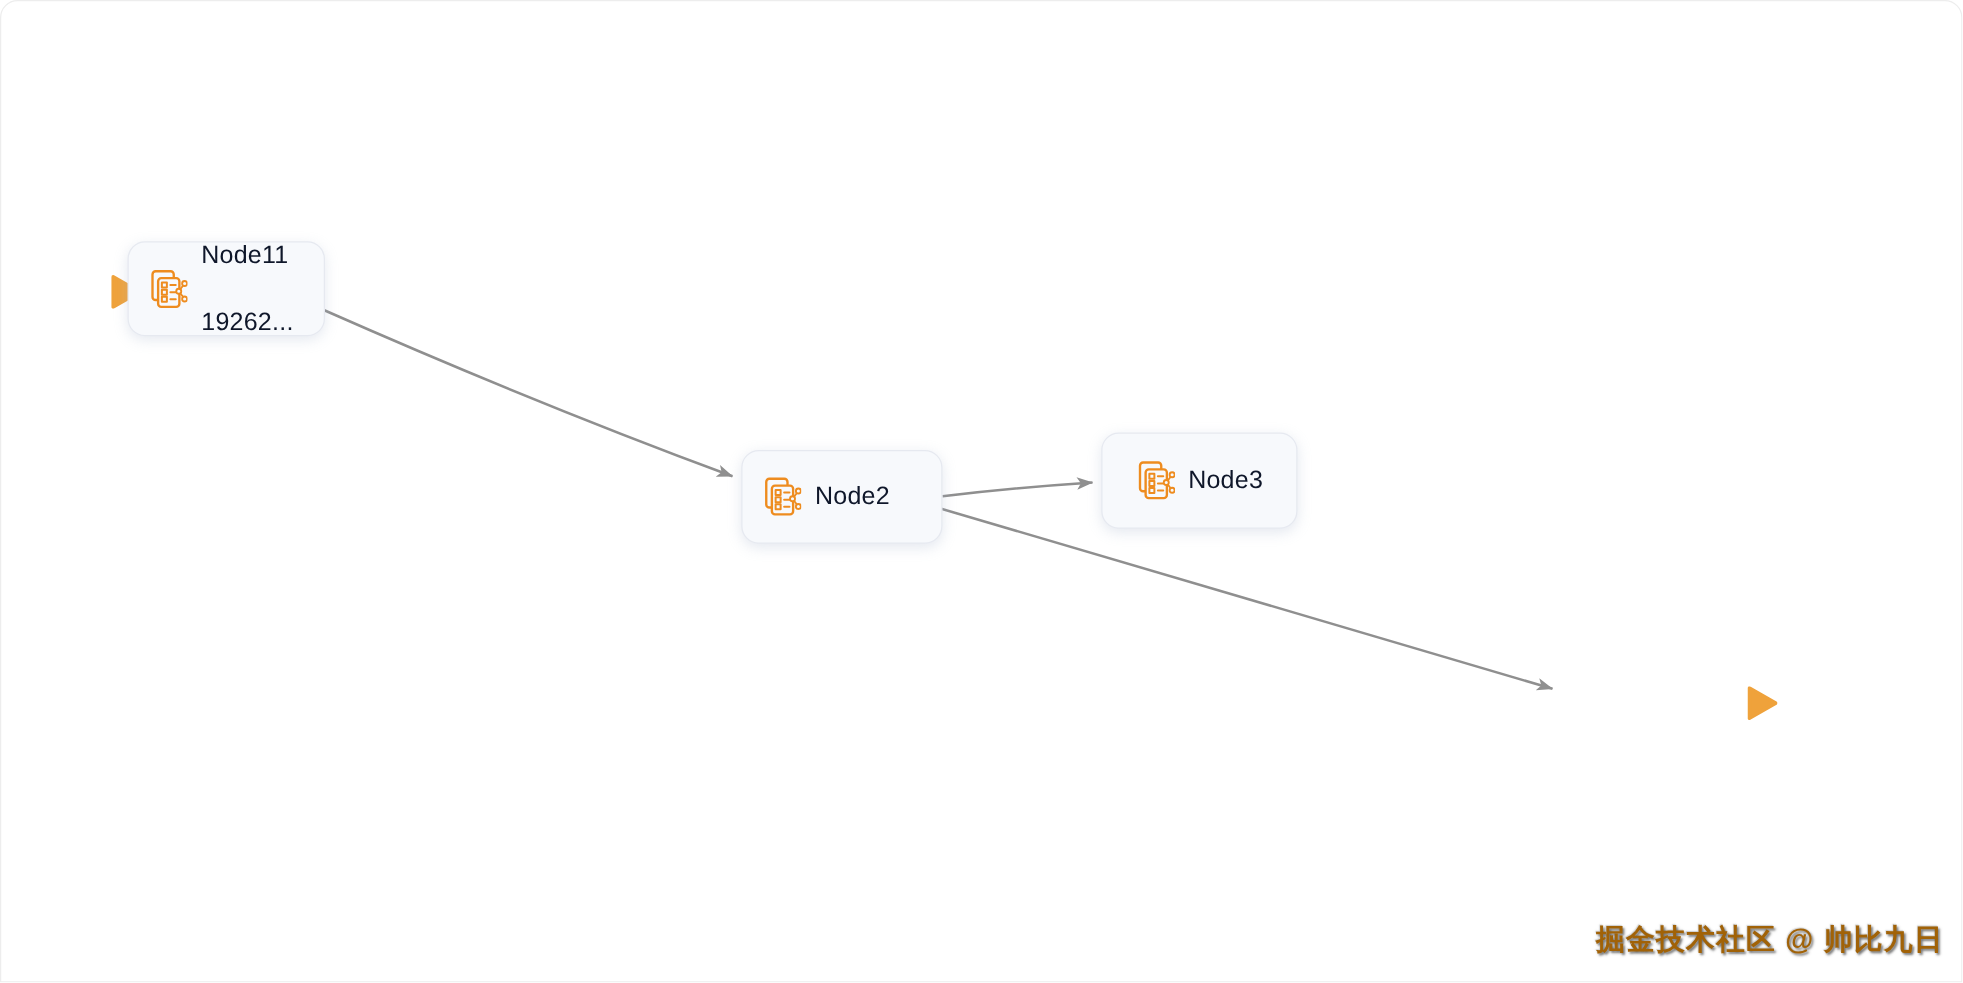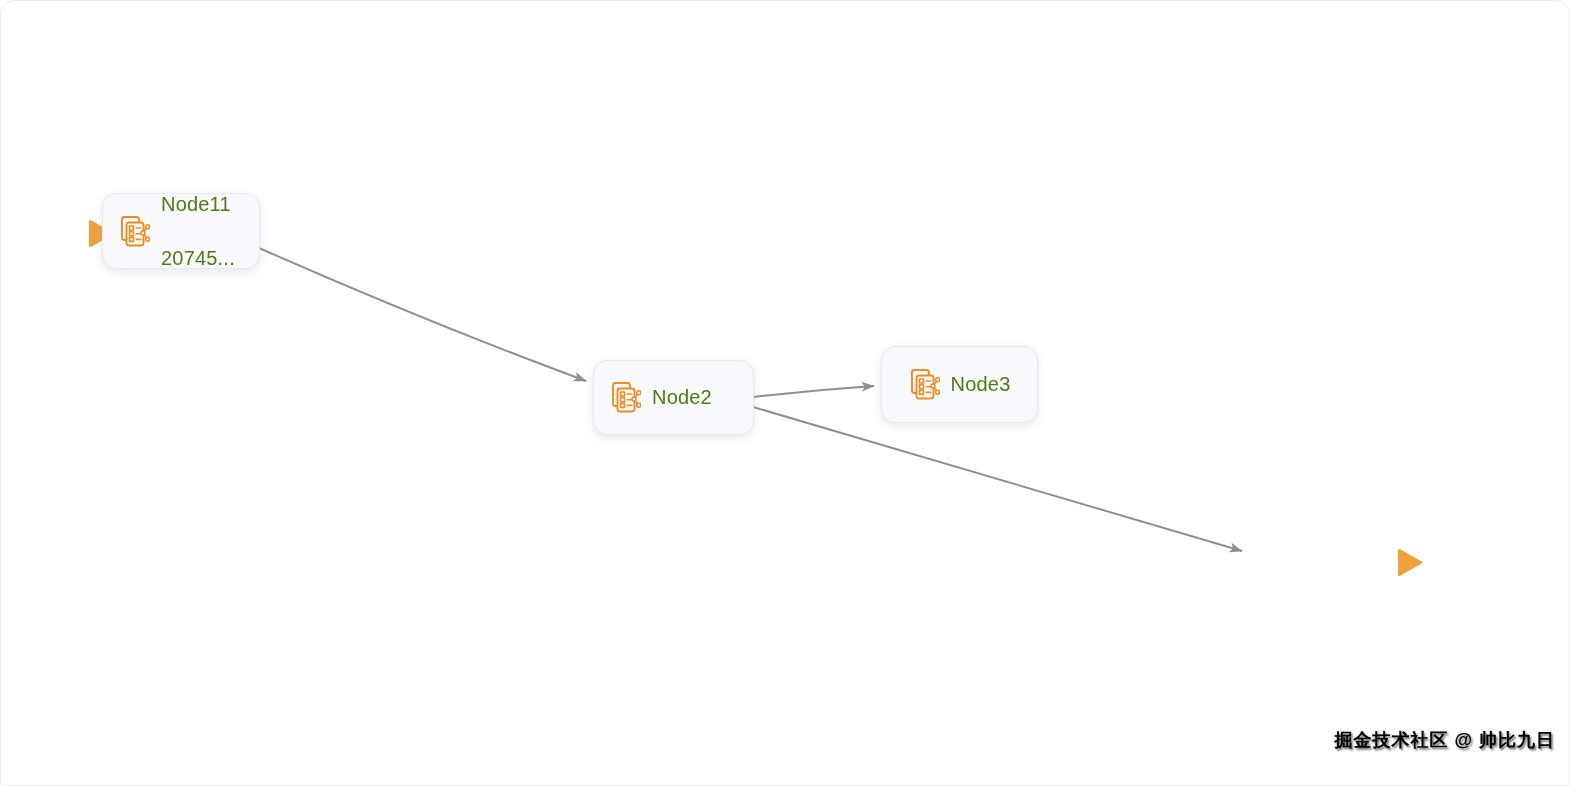--- a/index.html
+++ b/index.html
@@ -29,35 +29,35 @@
     padding: 0 16px 0 15px;
     background: #f7f9fc;
     border: 1px solid #e6e9f0;
     border-radius: 14px;
     box-shadow: 0 3px 10px rgba(170,182,205,0.30);
     cursor: move;
   }
   .flow-node .node-label {
     font-size: 20px;
     line-height: 27px;
-    color: #4d7c0f;
+    color: #0f172a;
     letter-spacing: 0.2px;
     white-space: pre-line;
   }
   .node-icon { flex: 0 0 auto; display: block; }
 
   .anchor-triangle { position: absolute; display: block; }
 
   .watermark {
     position: absolute;
     right: 14px;
-    bottom: 33px;
-    font-size: 18px;
+    bottom: 18px;
+    font-size: 23px;
     font-weight: bold;
-    color: #000000;
+    color: #a16207;
     letter-spacing: 1px;
     text-shadow: 1.5px 1.5px 2px rgba(90,90,90,0.85),
                  -0.5px -0.5px 1px rgba(160,160,160,0.5);
     user-select: none;
   }
 
   
   #node-1 { left: 101px; top: 192px; width: 158px; height: 76px; }
   #node-2 { left: 592px; top: 359px; width: 161px; height: 75px; }
   #node-3 { left: 880px; top: 345px; width: 157px; height: 77px; justify-content: center; }
@@ -103,21 +103,21 @@
           <line x1="25" y1="18" x2="29.3" y2="12.4"></line>
           <line x1="25" y1="18" x2="29.3" y2="23.6"></line>
           <circle cx="25" cy="18" r="2" fill="#f7f9fc"></circle>
           <circle cx="29.7" cy="11.8" r="2" fill="#f7f9fc"></circle>
           <circle cx="29.7" cy="24.2" r="2" fill="#f7f9fc"></circle>
         </g>
       </g>
     </svg>
     <div class="node-label">
       <div>Node11</div>
-      <div>20745...</div>
+      <div>19262...</div>
     </div>
   </div>
 
   <div id="node-2" class="flow-node">
     <svg class="node-icon" width="32" height="33" viewBox="0 0 32 33">
       <g stroke="#ee8c1f" fill="none" stroke-width="1.9" stroke-linecap="round" stroke-linejoin="round">
         <rect x="4" y="2" width="17" height="23" rx="2.5"></rect>
         <rect x="8.5" y="7.5" width="17" height="23" rx="2.5" fill="#f7f9fc"></rect>
         <g stroke-width="1.6">
           <rect x="11.5" y="11" width="4" height="4"></rect>

